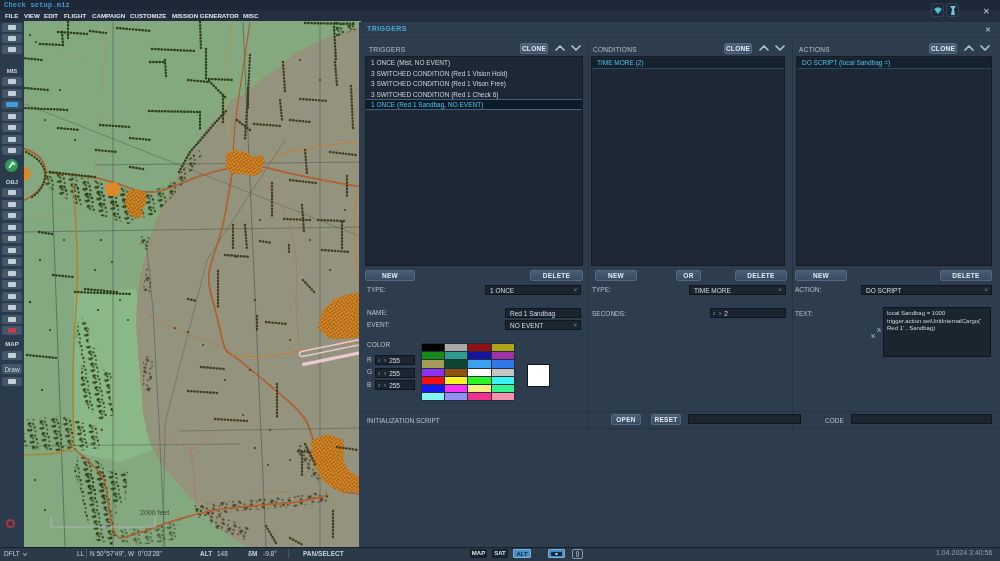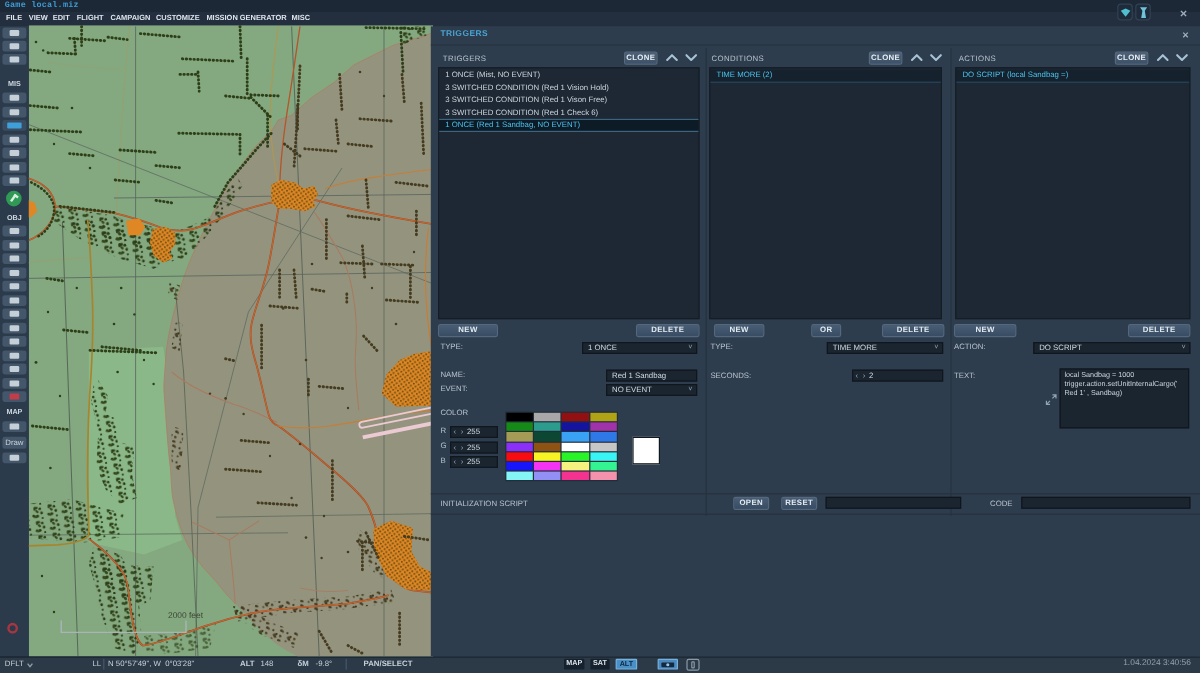--- a/index.html
+++ b/index.html
@@ -42,21 +42,21 @@
   .stxt { position:absolute; top:2.5px; font-size:6.5px; color:#c7d1d9; }
   .sbold { font-weight:bold; }
   .smbtn { position:absolute; top:549px; height:9px; background:#15222e; color:#dbe3ea; font-size:6px; font-weight:bold; text-align:center; line-height:9px; border-radius:1px; }
   .pal { position:absolute; width:22.2px; height:7.2px; }
 </style>
 </head>
 <body>
 <div class="screen">
 
   <div class="abs titlebar"></div>
-  <div class="abs titletxt">Game local.miz</div>
+  <div class="abs titletxt">Check setup.miz</div>
   <div class="abs menubar"></div>
   <span class="abs" style="left:5px;top:12px;font-size:6.2px;font-weight:bold;color:#dde5ec;">FILE</span>
   <span class="abs" style="left:24px;top:12px;font-size:6.2px;font-weight:bold;color:#dde5ec;">VIEW</span>
   <span class="abs" style="left:44px;top:12px;font-size:6.2px;font-weight:bold;color:#dde5ec;">EDIT</span>
   <span class="abs" style="left:64px;top:12px;font-size:6.2px;font-weight:bold;color:#dde5ec;">FLIGHT</span>
   <span class="abs" style="left:92px;top:12px;font-size:6.2px;font-weight:bold;color:#dde5ec;">CAMPAIGN</span>
   <span class="abs" style="left:130px;top:12px;font-size:6.2px;font-weight:bold;color:#dde5ec;">CUSTOMIZE</span>
   <span class="abs" style="left:172px;top:12px;font-size:6.2px;font-weight:bold;color:#dde5ec;">MISSION GENERATOR</span>
   <span class="abs" style="left:243px;top:12px;font-size:6.2px;font-weight:bold;color:#dde5ec;">MISC</span>
   <div class="abs mico" style="left:931px;"></div>

